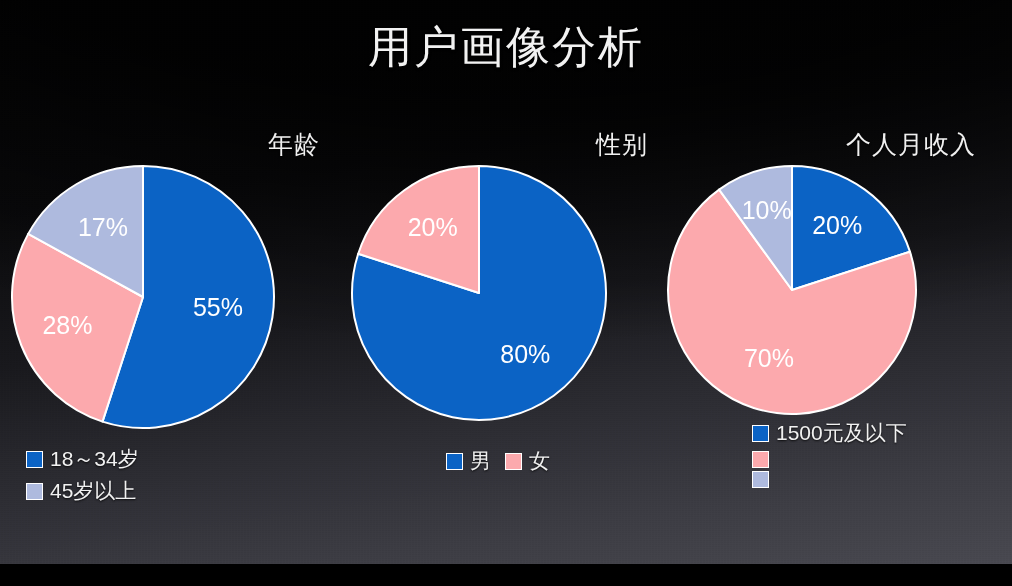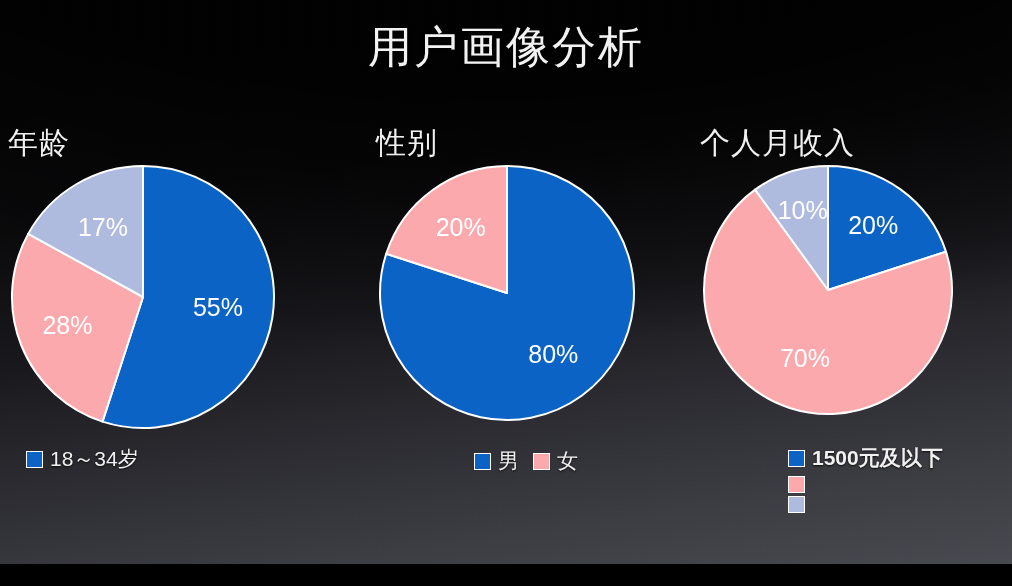--- a/index.html
+++ b/index.html
@@ -47,24 +47,24 @@
     line-height: 56px;
     letter-spacing: 2px;
     text-shadow: 0 1px 3px rgba(0,0,0,0.9);
   }
 
   .panel {
     position: absolute;
     top: 128px;
   }
   .panel-title {
-    text-align: left;
+    text-align: right;
     color: #f0f0f0;
-    font-family: Liberation Mono, monospace;
-    font-size: 30px;
+    font-family: Liberation Serif, serif;
+    font-size: 25px;
     line-height: 34px;
     letter-spacing: 1px;
     text-shadow: 0 1px 2px rgba(0,0,0,0.85);
   }
   .pie-wrap {
     position: relative;
     margin: 0 auto;
   }
   .pie-wrap svg { display: block; overflow: visible; }
 
@@ -109,26 +109,26 @@
   .swatch {
     width: 15px;
     height: 15px;
     margin-right: 7px;
     border: 1px solid #ffffff;
     flex: 0 0 auto;
   }
   .legend-label { display: inline-block; }
 
   #panel-age      { left: 8px;   width: 312px; }
-  #panel-gender   { left: 376px; width: 300px; }
-  #panel-income   { left: 700px; width: 312px; }
+  #panel-gender   { left: 348px; width: 300px; }
+  #panel-income   { left: 664px; width: 312px; }
 
   #panel-age .legend    { margin-left: 18px; margin-top: 12px; width: 292px; flex-direction: column; }
   #panel-gender .legend { margin-top: 22px; }
-  #panel-income .legend { margin-left: 88px; margin-top: 25px; font-weight: bold; }
+  #panel-income .legend { margin-left: 88px; margin-top: 0; }
 </style>
 </head>
 <body>
 
 <div id="slide">
   <div id="grain"></div>
 
   <div class="slide-title">用户画像分析</div>
 
   <div class="panel" id="panel-age">
@@ -141,20 +141,24 @@
           <text x="210.0" y="146.9" class="slice-label">55%</text>
           <text x="59.5" y="164.9" class="slice-label">28%</text>
           <text x="95.0" y="67.3" class="slice-label">17%</text>
         </svg>
     </div>
     <div class="legend wrap-inline" id="legend-age">
         <div class="legend-item">
           <span class="swatch" style="background: rgb(11, 99, 197);"></span>
           <span class="legend-label">18～34岁</span>
         </div>
+        <div class="legend-item">
+          <span class="swatch" style="background: rgb(174, 186, 222);"></span>
+          <span class="legend-label">45岁以上</span>
+        </div>
       </div>
   </div>
 
   <div class="panel" id="panel-gender">
     <div class="panel-title">性别</div>
     <div class="pie-wrap">
       <svg id="svg-gender" width="262" height="262" viewBox="0 0 262 262">
           <path d="M 131 131 L 131.00 4.00 A 127 127 0 1 1 10.22 91.75 Z" fill="#0B63C5" stroke="#FFFFFF" stroke-width="2" stroke-linejoin="round"></path>
           <path d="M 131 131 L 10.22 91.75 A 127 127 0 0 1 131.00 4.00 Z" fill="#FCA9AD" stroke="#FFFFFF" stroke-width="2" stroke-linejoin="round"></path>
           <text x="177.3" y="194.7" class="slice-label">80%</text>

